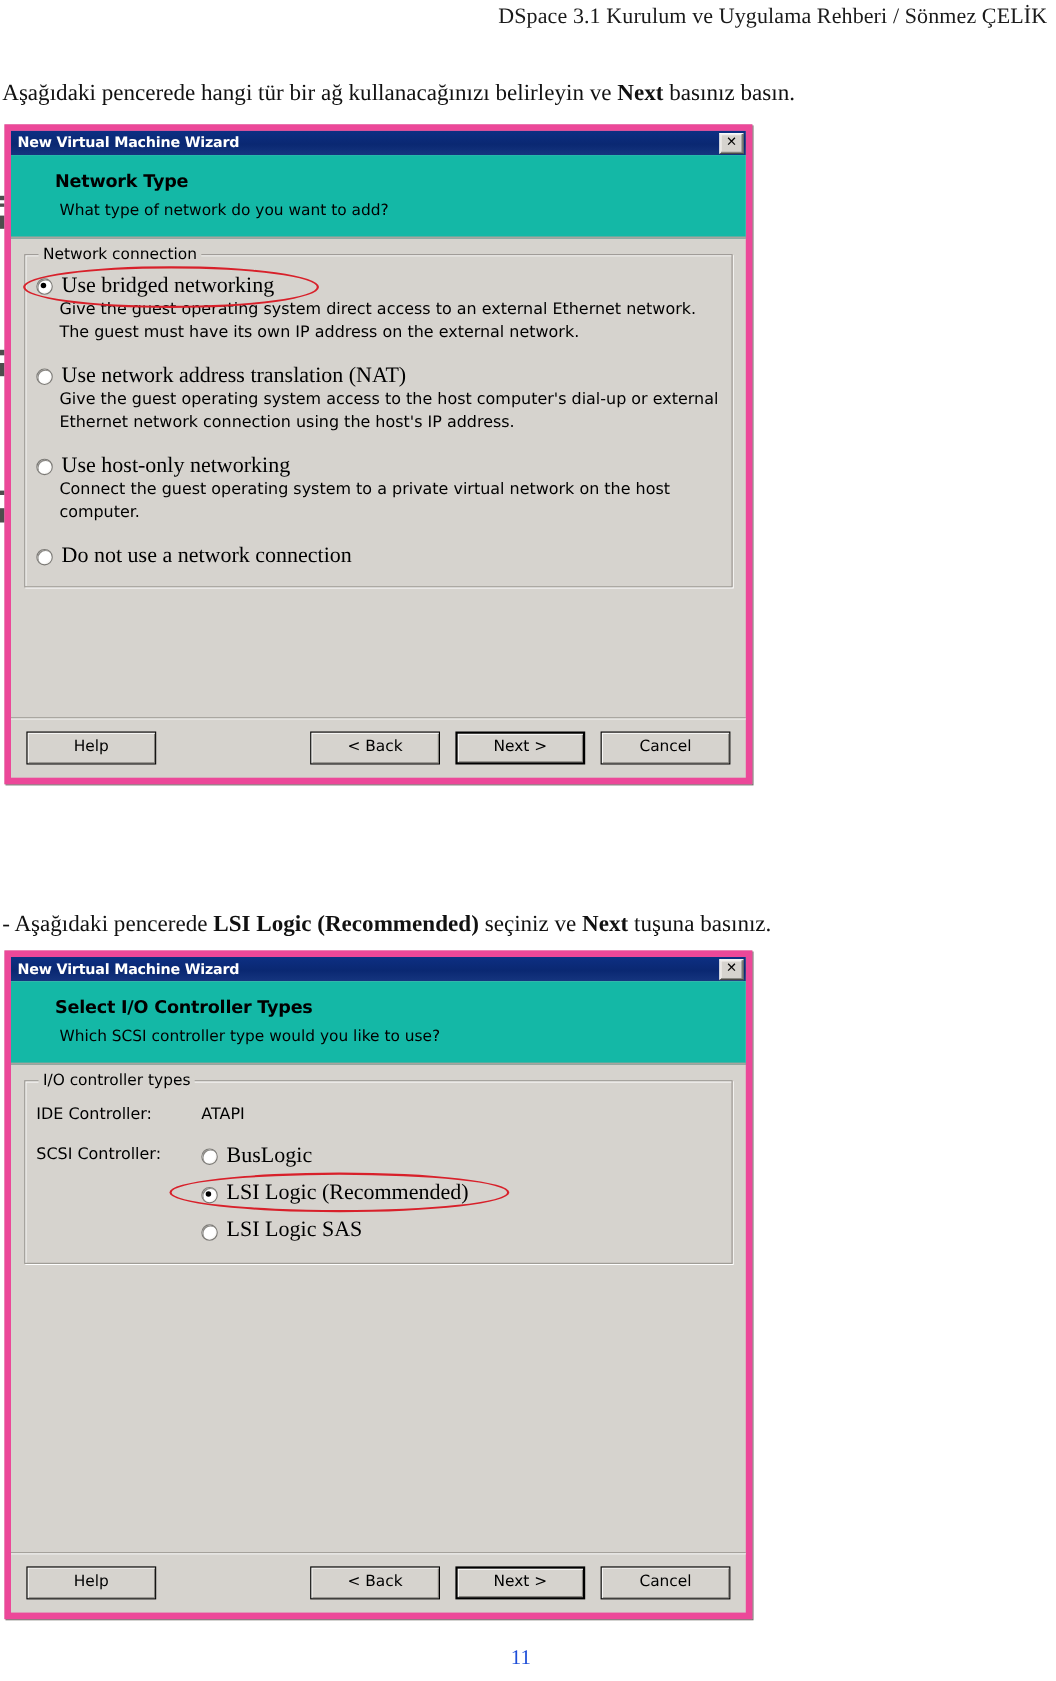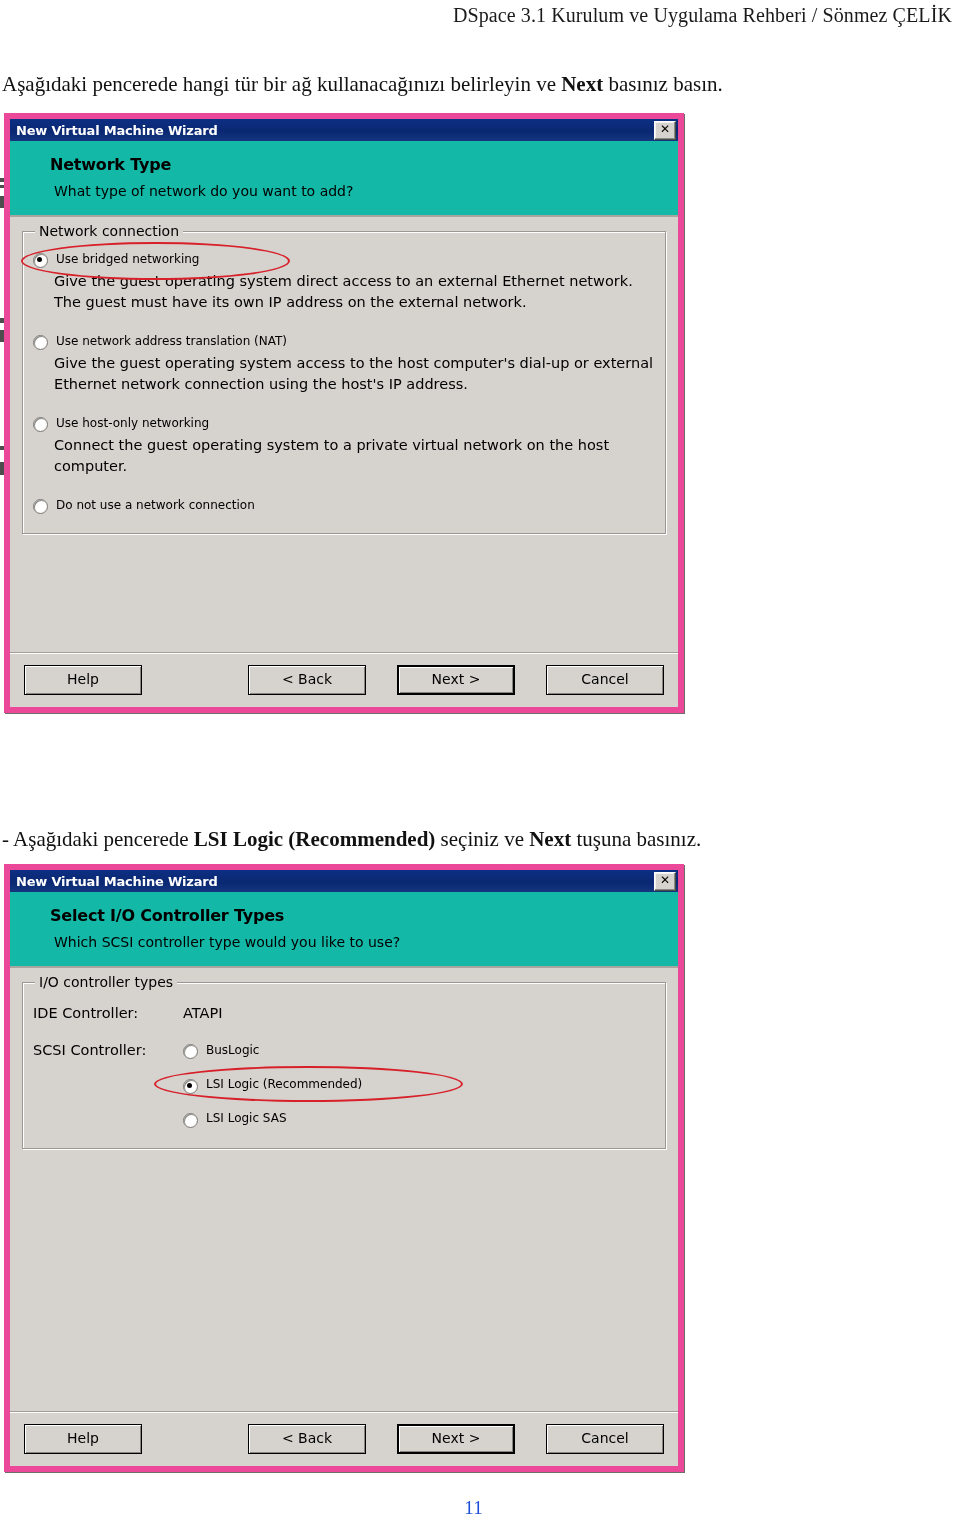--- a/index.html
+++ b/index.html
@@ -175,24 +175,25 @@
   }
   .radio.checked::after {
     content: "";
     position: absolute;
     left: 3px; top: 3px;
     width: 5px; height: 5px;
     border-radius: 50%;
     background: #000;
   }
   .radio-label {
-    font-size: 12px;
+    font-size: 20px;
     color: #000;
     line-height: 19px;
     white-space: nowrap;
+    font-family: Liberation Serif, serif;
   }
   .desc {
     font-size: 14.5px;
     color: #000;
     line-height: 21px;
     margin: 2px 0 0 21px;
     max-width: 600px;
   }
   .spacer-lg { height: 17px; }
 
@@ -229,21 +230,20 @@
   .btn-bar {
     position: absolute;
     left: 0;
     bottom: 0;
     width: 100%;
     box-sizing: border-box;
     border-top: 1px solid #ffffff;
     padding: 11px 14px 12px 14px;
     display: flex;
     align-items: center;
-    gap: 17px;
   }
   .btn-bar::before {
     content: "";
     position: absolute;
     top: -2px; left: 0; right: 0;
     height: 1px;
     background: #a09c96;
   }
   .btn {
     background: #d6d3ce;

